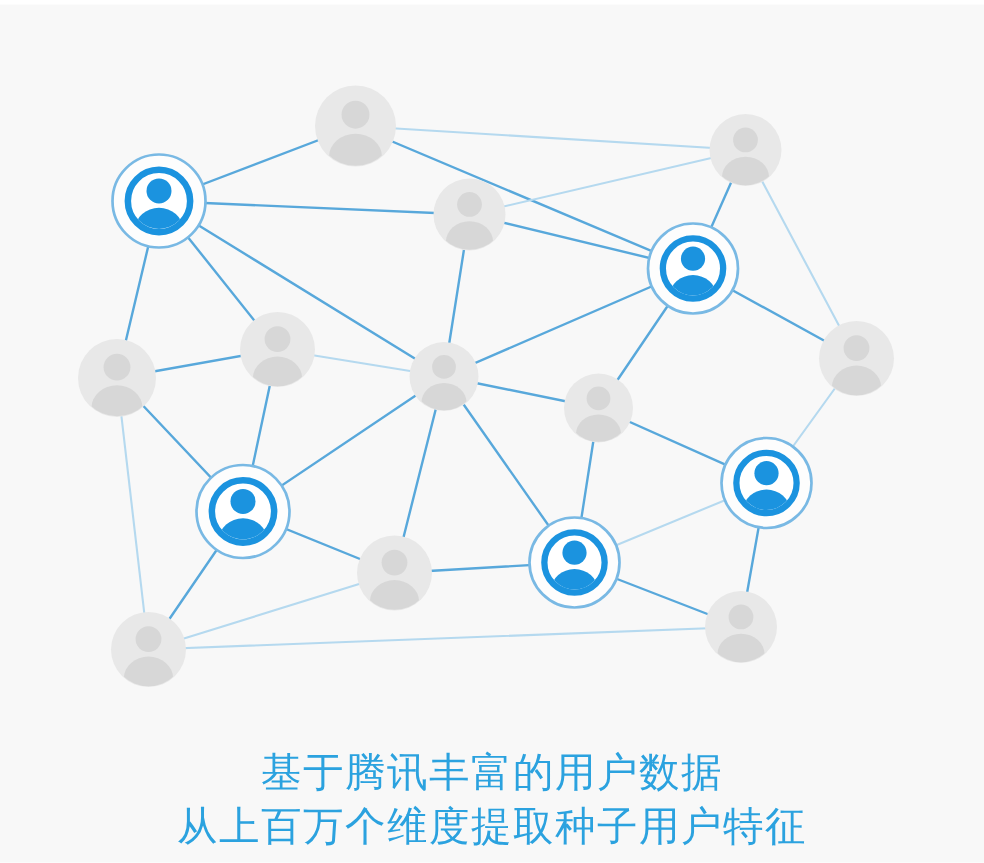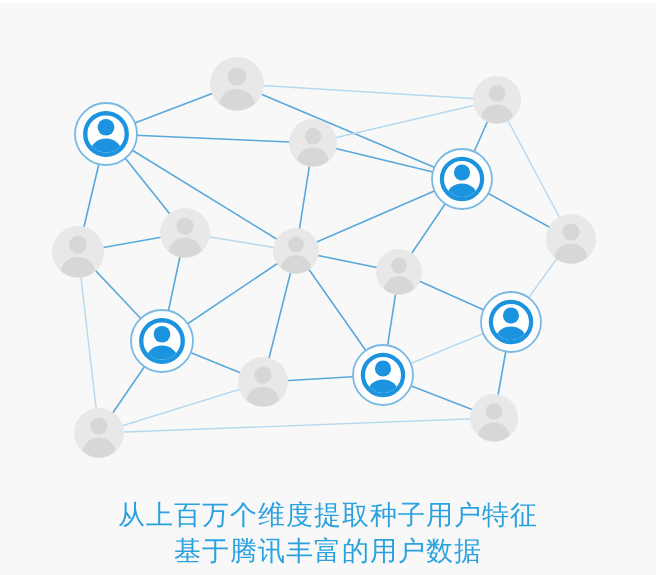--- a/index.html
+++ b/index.html
@@ -242,16 +242,16 @@
       </g>
       <g>
         <circle cx="494" cy="418" r="24" fill="#e8e8e8"></circle>
         <g clip-path="url(#clip-node-16)" fill="#d7d7d7">
           <circle cx="494" cy="411.3088" r="8.2656"></circle>
           <ellipse cx="494" cy="436.3024" rx="15.744" ry="13.776"></ellipse>
         </g>
       </g>
     </svg>
   <div class="caption" style="color: rgb(43, 162, 223);">
+    <div>基于腾讯丰富的用户数据</div>
     <div>从上百万个维度提取种子用户特征</div>
-    <div>基于腾讯丰富的用户数据</div>
   </div>
 </div>
 
 </body></html>

